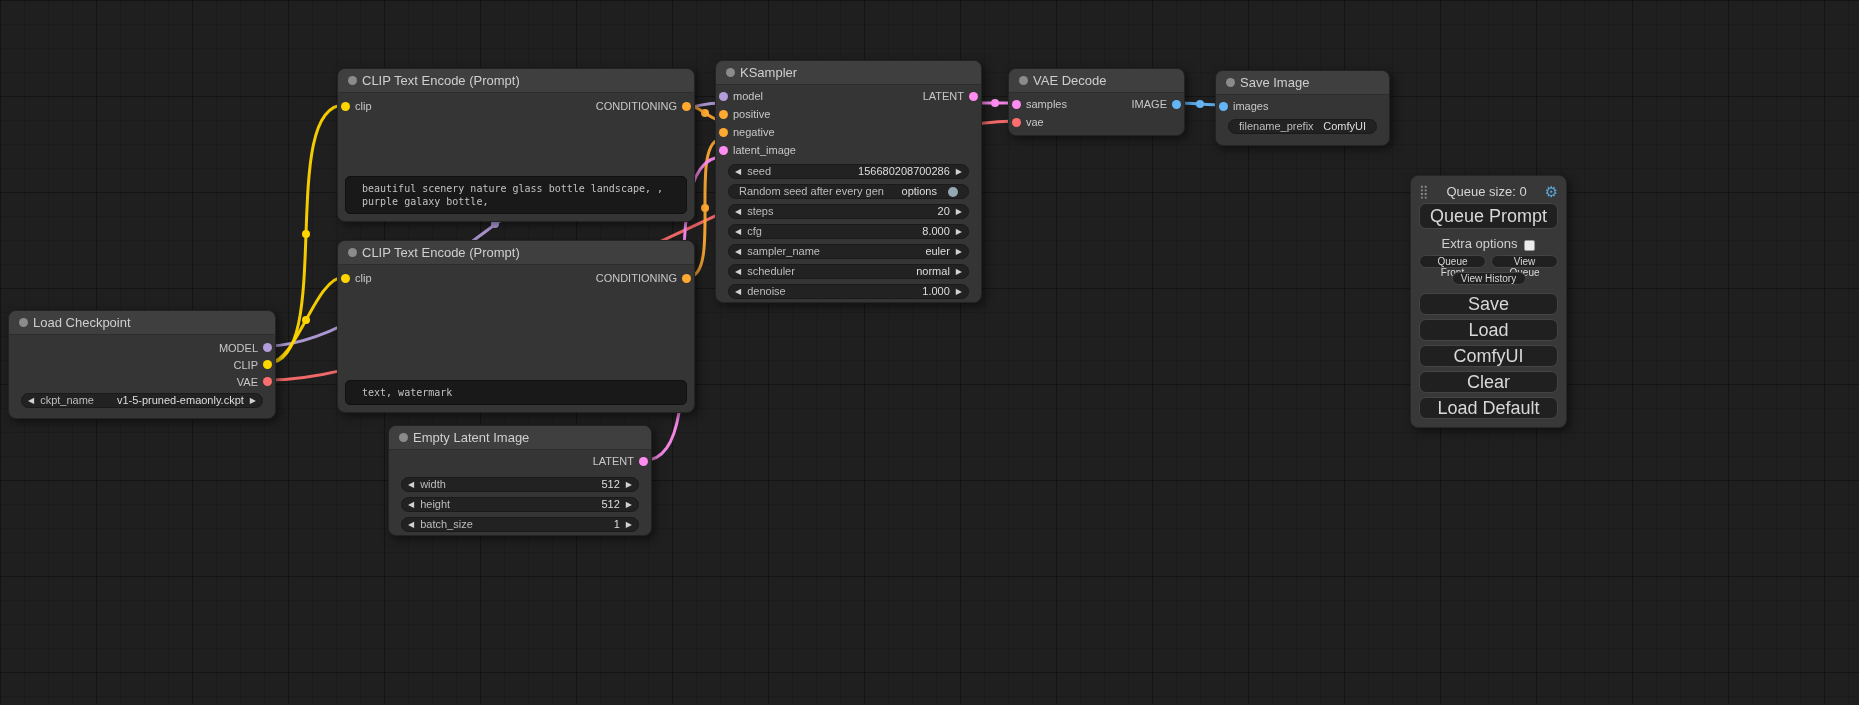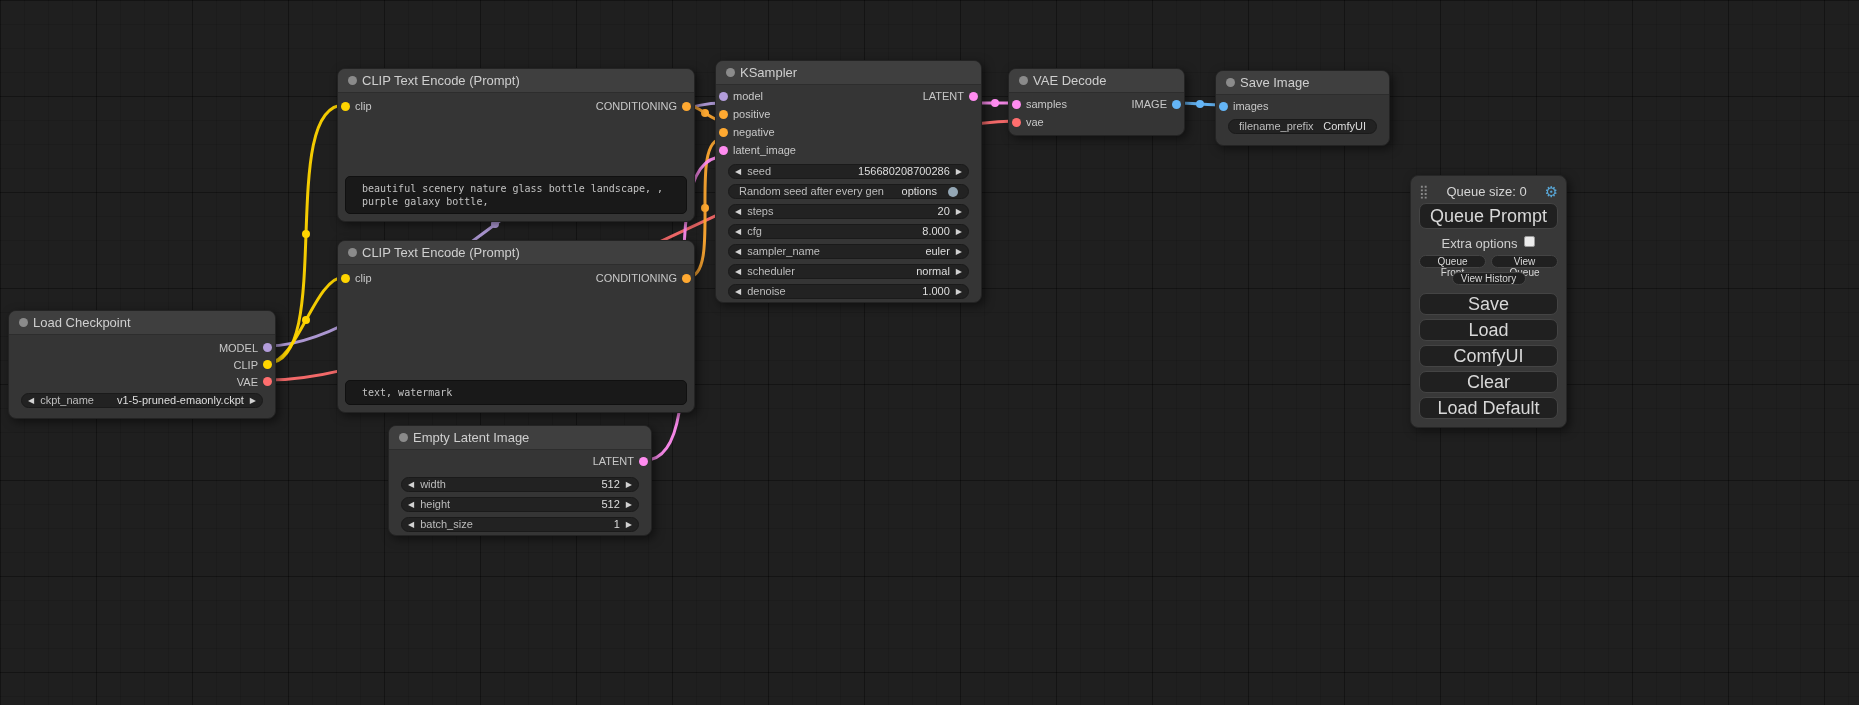--- a/index.html
+++ b/index.html
@@ -71,21 +71,21 @@
   .qp-header { height:15px; display:flex; align-items:center; justify-content:space-between; }
   .drag { color:#8a8a8a; font-size:13px; line-height:1; }
   .qsize { color:#d5d5d5; font-size:13px; }
   .gear { font-size:15px; line-height:1; }
   .qp-btn {
     display:block; background:#202020; color:#d8d8d8; border:1px solid #444;
     border-radius:7px; font-family:inherit; text-align:center;
   }
   .qp-btn.big { width:100%; height:22px; font-size:18px; margin-top:4px; }
   #queue-prompt-btn { height:26px; }
-  .qp-extra { margin-top:7px; display:flex; align-items:flex-start; justify-content:center; gap:7px; }
+  .qp-extra { margin-top:7px; display:flex; align-items:flex-end; justify-content:center; gap:7px; }
   .qp-extra span.lbl { color:#cfcfcf; font-size:13px; }
   .checkbox { width:11px; height:11px; background:#ececec; border:1px solid #9a9a9a; border-radius:2px; flex:none; }
   .qp-row { margin-top:4px; display:flex; justify-content:space-between; }
   .qp-row.center { justify-content:center; }
   .qp-btn.small { height:13px; font-size:10px; border-radius:8px; padding:0 8px; line-height:11px; }
   .qp-btn.small.half { width:67px; }
   .qp-btn.small.hist { width:74px; }
   .qp-stack { margin-top:8px; }
 </style>
 </head>

